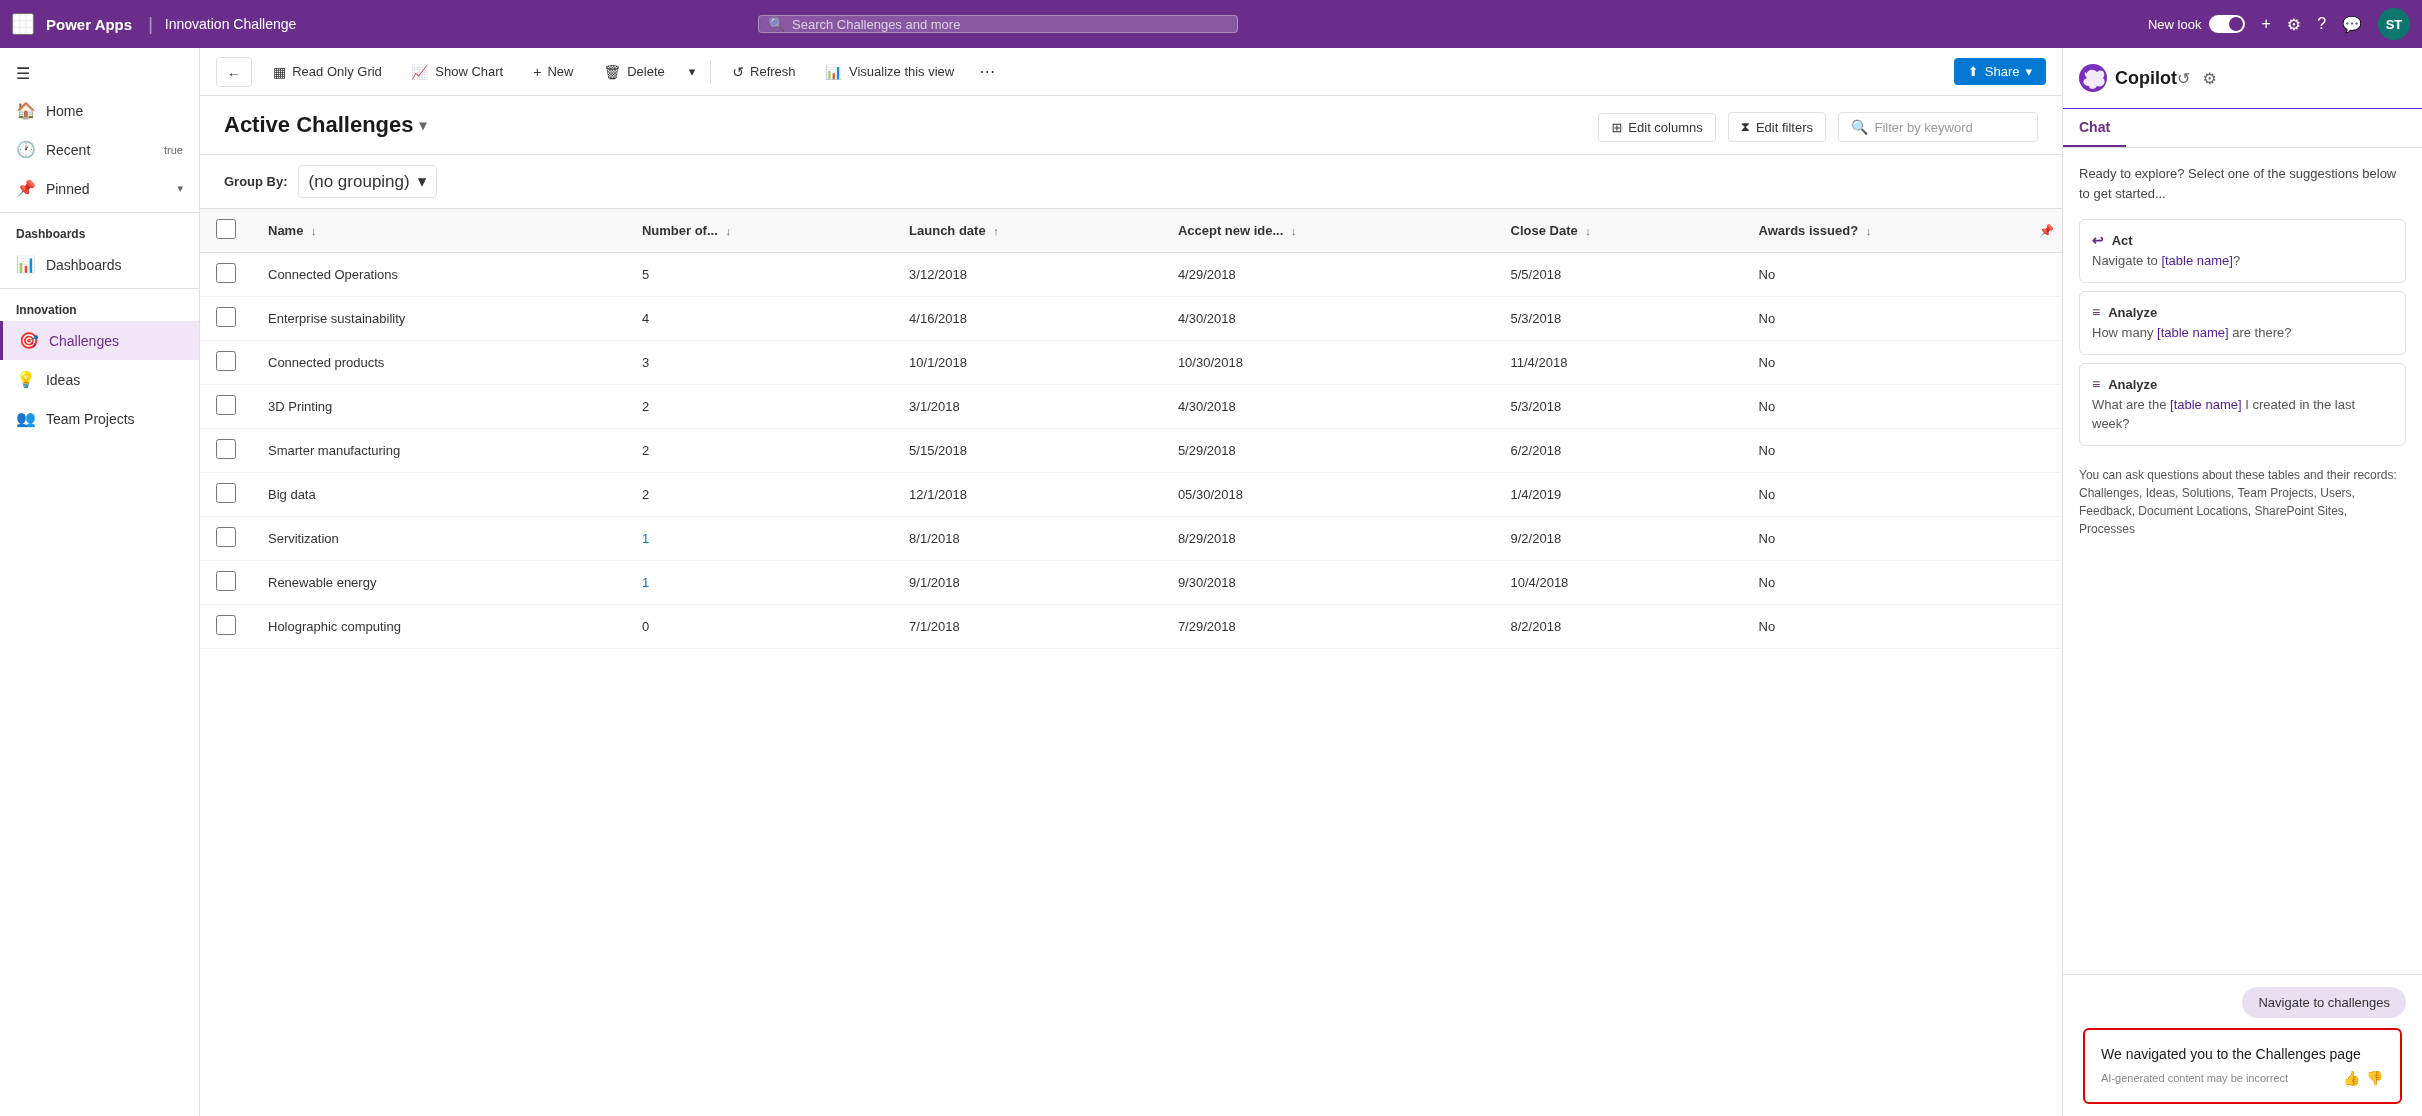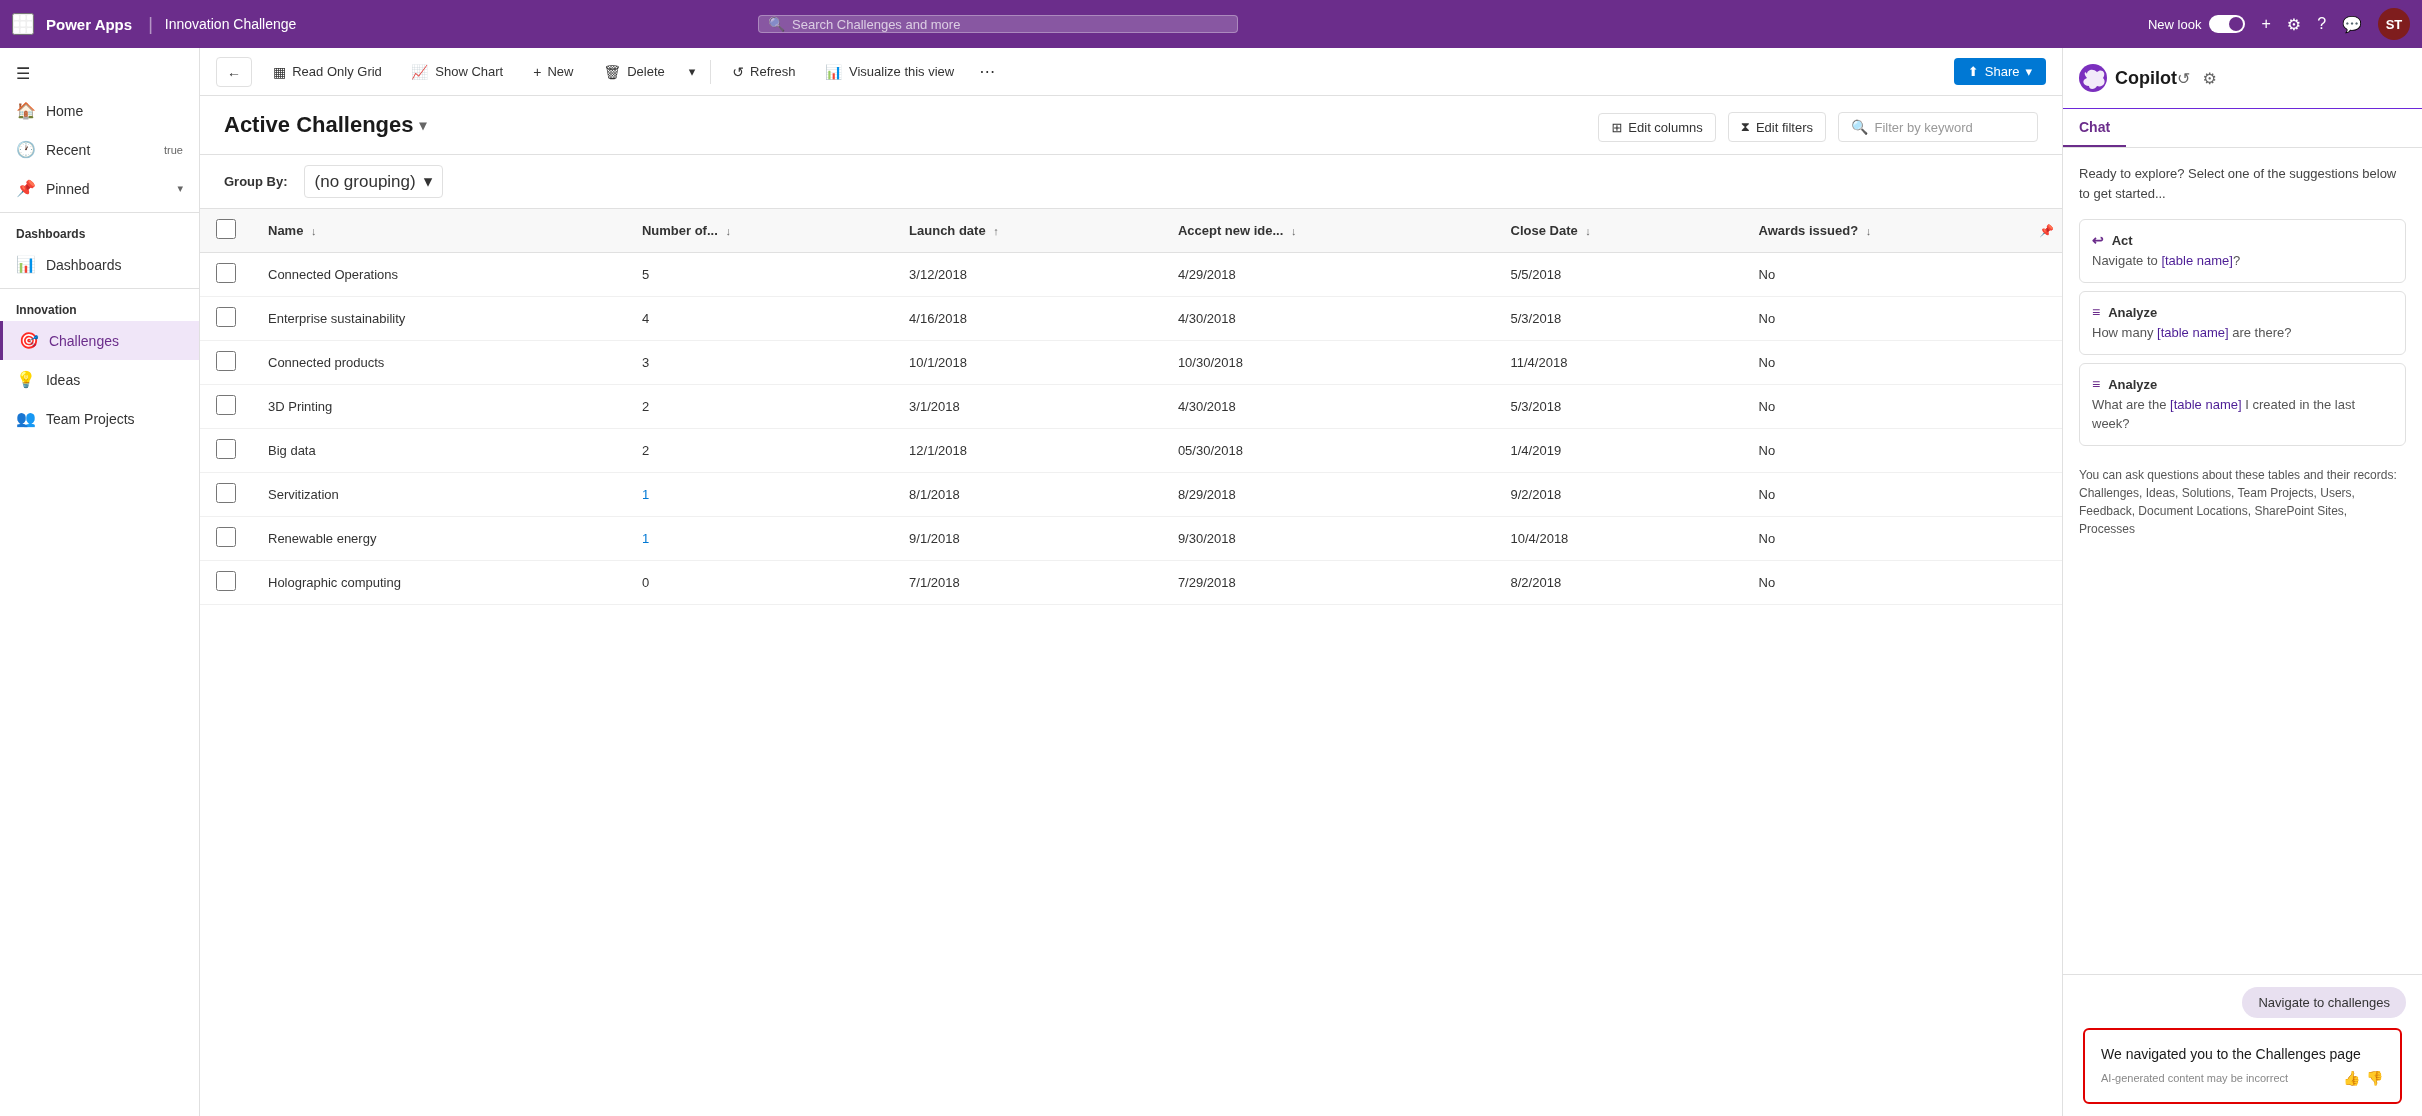--- a/index.html
+++ b/index.html
@@ -95,21 +95,21 @@
       font-size: 16px;
       cursor: pointer;
       background: none;
       border: none;
       display: flex;
       align-items: center;
     }
     .avatar {
       width: 32px;
       height: 32px;
-      background: #7f1d1d;
+      background: #0f766e;
       border-radius: 50%;
       display: flex;
       align-items: center;
       justify-content: center;
       color: white;
       font-weight: 700;
       font-size: 13px;
     }
 
     
@@ -293,21 +293,21 @@
       outline: none;
       font-size: 13px;
       width: 100%;
       color: #333;
     }
     .filter-input input::placeholder { color: #999; }
 
     .groupby-bar {
       display: flex;
       align-items: center;
-      gap: 16px;
+      gap: 10px;
       padding: 10px 24px;
       background: white;
       border-bottom: 1px solid #e0e0e0;
     }
     .groupby-label {
       font-size: 13px;
       font-weight: 600;
       color: #333;
     }
     .groupby-select {
@@ -765,20 +765,31 @@
       <td>2</td>
       <td>3/1/2018</td>
       <td>4/30/2018</td>
       <td>5/3/2018</td>
       <td>No</td>
     </tr>
             <tr>
       <td>
         <input type="checkbox" class="col-checkbox" style="">
       </td>
+      <td>Smarter manufacturing</td>
+      <td>2</td>
+      <td>5/15/2018</td>
+      <td>5/29/2018</td>
+      <td>6/2/2018</td>
+      <td>No</td>
+    </tr>
+            <tr>
+      <td>
+        <input type="checkbox" class="col-checkbox" style="">
+      </td>
       <td>Big data</td>
       <td>2</td>
       <td>12/1/2018</td>
       <td>05/30/2018</td>
       <td>1/4/2019</td>
       <td>No</td>
     </tr>
             <tr>
       <td>
         <input type="checkbox" class="col-checkbox" style="">

